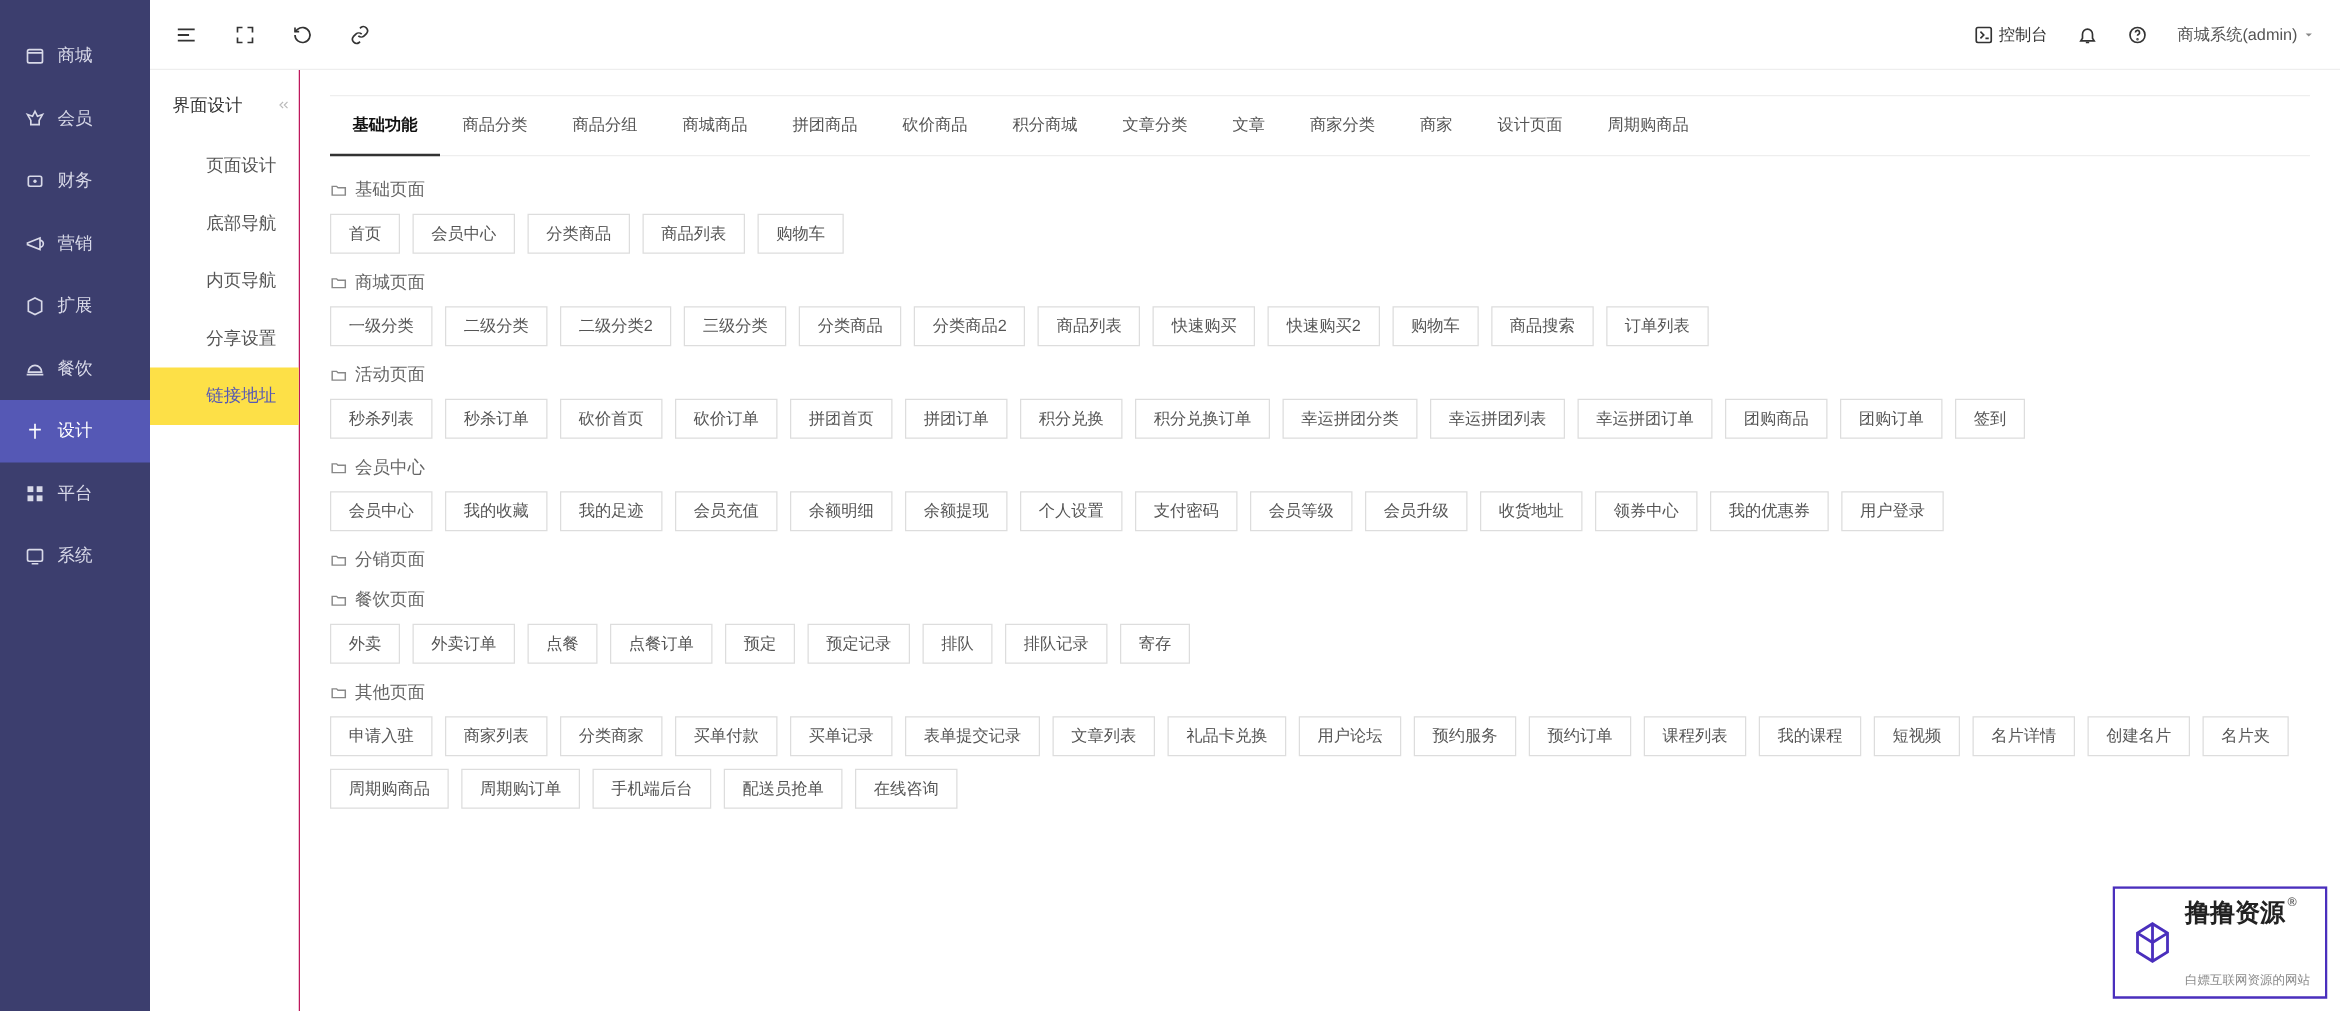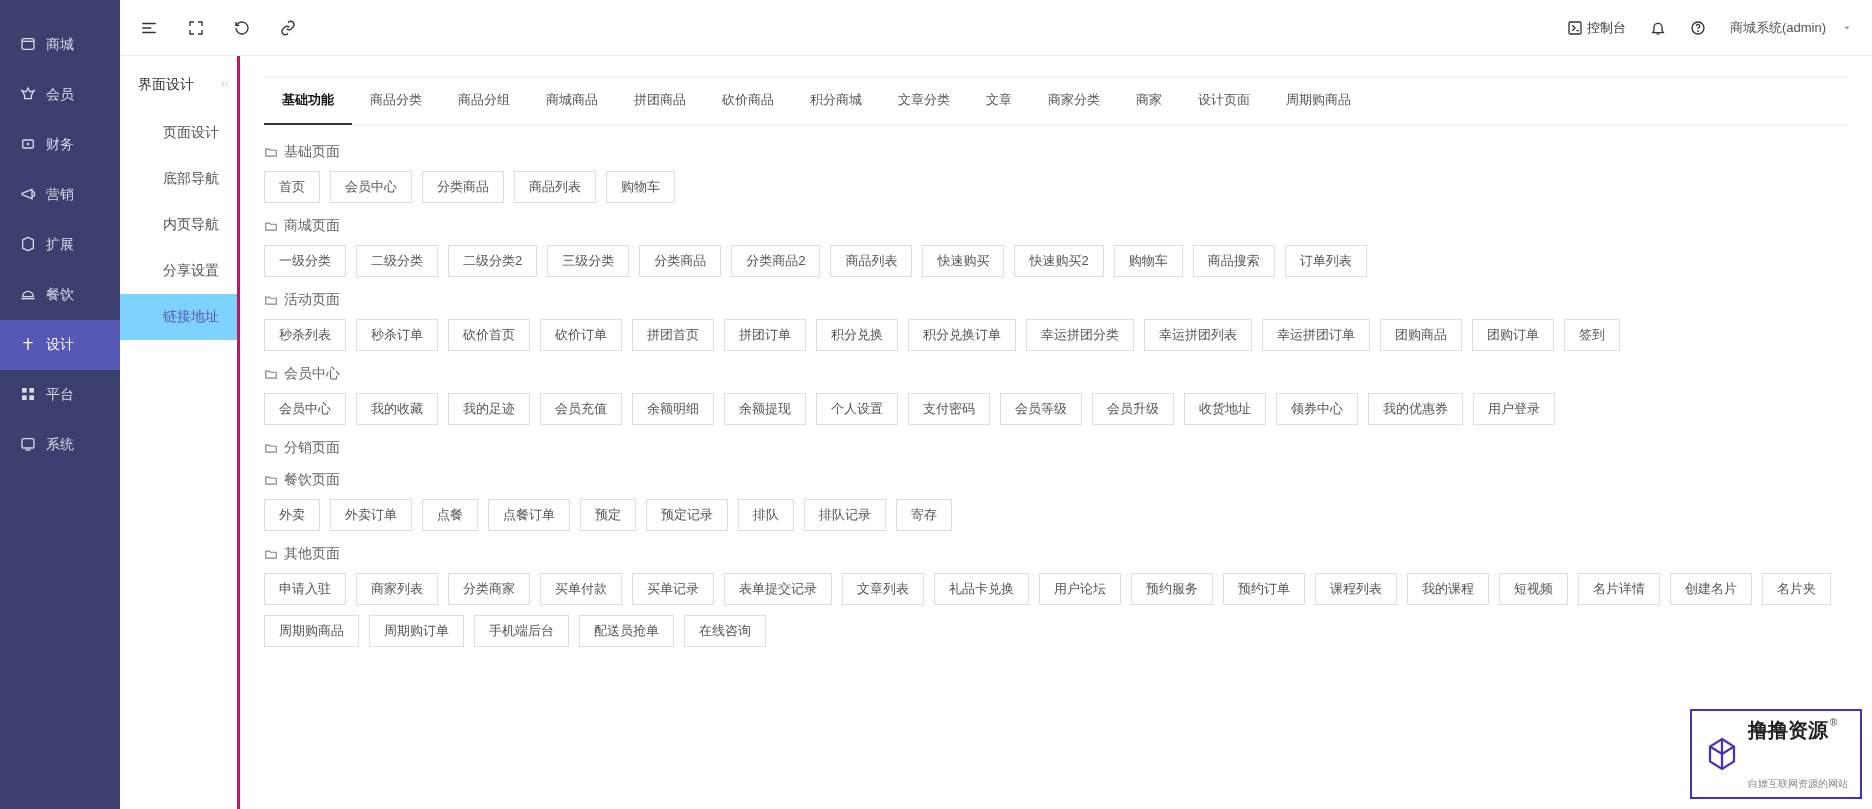--- a/index.html
+++ b/index.html
@@ -1,40 +1,40 @@
 <!DOCTYPE html>
 <html><head>
 <meta charset="utf-8">
 <style>
 * { margin: 0; padding: 0; box-sizing: border-box; }
 body { font-family: "Microsoft YaHei", "PingFang SC", Arial, sans-serif; font-size: 13px; color: #333; background: #fff; overflow: hidden; }
 .app { display: flex; width: 1872px; height: 809px; }
 
 
 .sidebar-main { width: 120px; background: #3c3e6e; color: #cfd0e0; display: flex; flex-direction: column; padding-top: 20px; }
-.sidebar-main .item { display: flex; gap: 10px; padding: 16px 20px; cursor: pointer; font-size: 14px; color: #d8d9e8; }
+.sidebar-main .item { display: flex; align-items: center; gap: 10px; padding: 16px 20px; cursor: pointer; font-size: 14px; color: #d8d9e8; }
 .sidebar-main .item.active { background: #5558b5; color: #fff; }
 .sidebar-main .icon { width: 16px; height: 16px; display: inline-flex; align-items: center; justify-content: center; }
 
 
 .main-area { flex: 1; display: flex; flex-direction: column; }
 .topbar { height: 56px; border-bottom: 1px solid #eee; display: flex; align-items: center; padding: 0 20px; gap: 30px; }
 .topbar .left-icons { display: flex; gap: 30px; }
 .topbar .spacer { flex: 1; }
 .topbar .right-icons { display: flex; align-items: center; gap: 24px; }
 .topbar .icon-btn { cursor: pointer; color: #333; display: inline-flex; align-items: center; gap: 4px; }
-.topbar .user-menu { display: flex; align-items: center; gap: 16px; color: #555; cursor: pointer; }
+.topbar .user-menu { display: flex; align-items: center; gap: 4px; color: #555; cursor: pointer; }
 
 
 .body-area { flex: 1; display: flex; overflow: hidden; }
-.sidebar-sub { width: 120px; border-right: 3px solid #be185d; background: #fff; position: relative; }
+.sidebar-sub { width: 120px; border-right: 1px solid #be185d; background: #fff; position: relative; }
 .sidebar-sub .title { padding: 20px 18px 16px; font-size: 14px; color: #333; display: flex; align-items: center; }
 .sidebar-sub .collapse-arrow { position: absolute; right: 6px; top: 22px; color: #bbb; cursor: pointer; font-size: 12px; }
 .sidebar-sub .item { padding: 14px 18px; cursor: pointer; font-size: 14px; color: #555; text-align: right; }
-.sidebar-sub .item.active { background: #7dd3fc; color: #5558b5; }
+.sidebar-sub .item.active { background: #fde047; color: #5558b5; }
 
 
 .content { flex: 1; padding: 20px 24px; overflow-y: auto; }
 .tabbar { display: flex; gap: 0; margin-bottom: 18px; border-bottom: 1px solid #eee; border-top: 1px solid #eee; }
 .tabbar .tab { padding: 14px 18px; cursor: pointer; font-size: 13px; color: #555; }
 .tabbar .tab.active { font-weight: 600; color: #111; border-bottom: 2px solid #333; margin-bottom: -1px; }
 
 .section { margin-bottom: 14px; }
 .section-header { display: flex; align-items: center; gap: 6px; color: #666; font-size: 14px; margin-bottom: 10px; }
 .chips { display: flex; flex-wrap: wrap; gap: 10px; }

